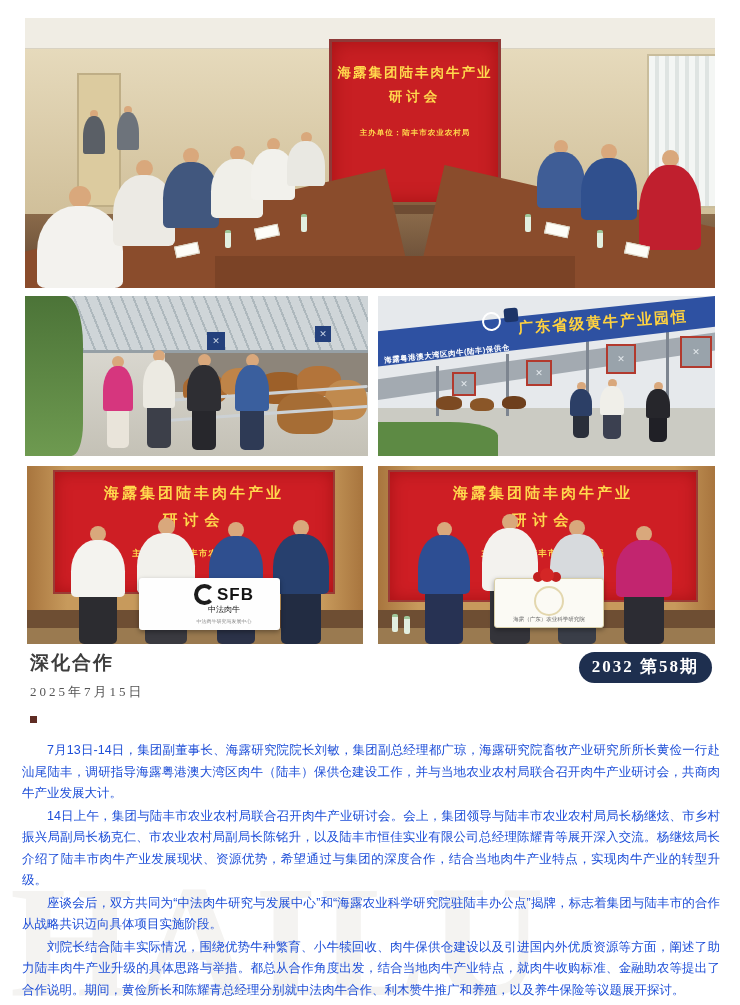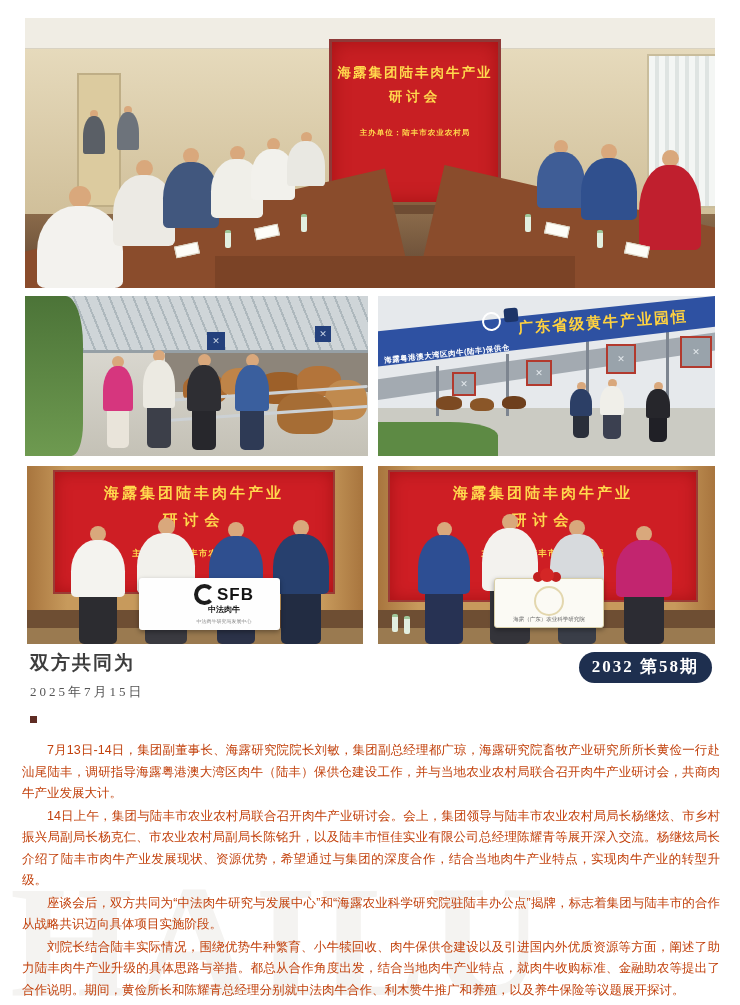--- a/index.html
+++ b/index.html
@@ -68,38 +68,38 @@
   .floor{position:absolute;left:0;bottom:0;width:100%;height:16px;background:#9a7a50;}
   .red-screen{position:absolute;background:#ce1e24;box-shadow:inset 0 0 16px rgba(110,0,0,.4), 0 0 0 2px #9a3c36;
               color:#ffd84d;text-align:center;font-family:"Liberation Serif",serif;font-weight:bold;}
   .red-screen .l1{margin-top:12px;font-size:15px;letter-spacing:3px;}
   .red-screen .l2{margin-top:8px;font-size:15px;letter-spacing:6px;}
   .red-screen .sub{margin-top:18px;font-size:8.5px;letter-spacing:1px;}
   .sign{position:absolute;background:#fefefe;border-radius:3px;box-shadow:0 2px 5px rgba(0,0,0,.35);text-align:center;padding-left:29px;}
   .sfb-row{display:flex;align-items:center;justify-content:center;gap:2px;margin-top:6px;}
   .c-glyph{width:13px;height:13px;border:4px solid #1c1c1c;border-right-color:transparent;border-radius:50%;}
   .sfb-txt{font-size:17px;font-weight:bold;color:#141414;font-family:"Liberation Sans",sans-serif;letter-spacing:1px;}
-  .sfb-sub{font-size:8px;font-weight:bold;color:#141414;margin-top:-1px;}
+  .sfb-sub{font-size:8px;font-weight:normal;color:#141414;margin-top:-1px;}
   .sfb-cap{font-size:5px;color:#8a8a8a;margin-top:3px;}
   .plaque{position:absolute;background:#fbfaf4;border:1px solid #d9cfa8;border-radius:3px;box-shadow:0 2px 5px rgba(0,0,0,.35);}
   .pl-emblem{position:absolute;left:50%;top:45%;width:26px;height:26px;border:2px solid #e3d7ae;border-radius:50%;transform:translate(-50%,-50%);}
   .pl-text{position:absolute;left:0;bottom:4px;width:100%;text-align:center;font-size:5.5px;color:#666;}
   .bow{position:absolute;width:14px;height:14px;background:#d42626;border-radius:50%;box-shadow:-9px 2px 0 -2px #c11f1f, 9px 2px 0 -2px #c11f1f;}
   .ribbon{position:absolute;width:7px;height:34px;background:#cf2424;}
 
   
   .meta-row{position:absolute;left:30px;top:650px;width:682px;display:flex;justify-content:space-between;align-items:flex-start;z-index:2;}
   .dept{font-family:"Liberation Serif",serif;font-weight:bold;font-size:19px;color:#3d3d3d;letter-spacing:2px;}
   .date{font-family:"Liberation Serif",serif;font-size:13px;color:#555;letter-spacing:3px;margin-top:7px;}
   .issue-badge{background:#1e2f4f;color:#fff;font-family:"Liberation Serif",serif;font-weight:bold;
                font-size:17px;letter-spacing:2px;padding:3px 13px 5px;border-radius:16px;margin-top:2px;}
   .headline{position:absolute;left:30px;top:711px;width:695px;font-size:15.5px;font-weight:bold;color:#5f2c24;z-index:2;}
   .hl-bullet{display:inline-block;width:7px;height:7px;background:#5f2c24;margin-right:9px;vertical-align:2px;}
   .article{position:absolute;left:22px;top:740px;width:698px;z-index:1;}
-  .article p{margin:0 0 1px 0;font-size:12.5px;line-height:21.5px;color:#c2410c;text-indent:2em;text-align:justify;}
+  .article p{margin:0 0 1px 0;font-size:12.5px;line-height:21.5px;color:#1d4ed8;text-indent:2em;text-align:justify;}
   .watermark{position:absolute;left:10px;bottom:-28px;font-family:"Liberation Serif",serif;font-weight:bold;
              font-size:158px;color:#f4f3f1;letter-spacing:4px;z-index:0;user-select:none;}
 </style>
 </head>
 <body>
 
 <div class="photo photo-top">
   <div class="pt-wall"></div>
   <div class="pt-ceiling"></div>
   <div class="pt-door"></div>
@@ -321,21 +321,21 @@
     <div class="pl-emblem"></div>
     <div class="pl-text">海露（广东）农业科学研究院</div>
   </div>
   <div class="bow" style="left:162px;top:102px;"></div>
 </div>
 
 <div class="watermark">HAILU</div>
 
 <div class="meta-row">
   <div>
-    <div class="dept">双方共同为</div>
+    <div class="dept">深化合作</div>
     <div class="date">2025年7月15日</div>
   </div>
   <div class="issue-badge">2032 第58期</div>
 </div>
 
 <div class="headline">
   <span class="hl-bullet"></span>
 </div>
 
 <div class="article">

